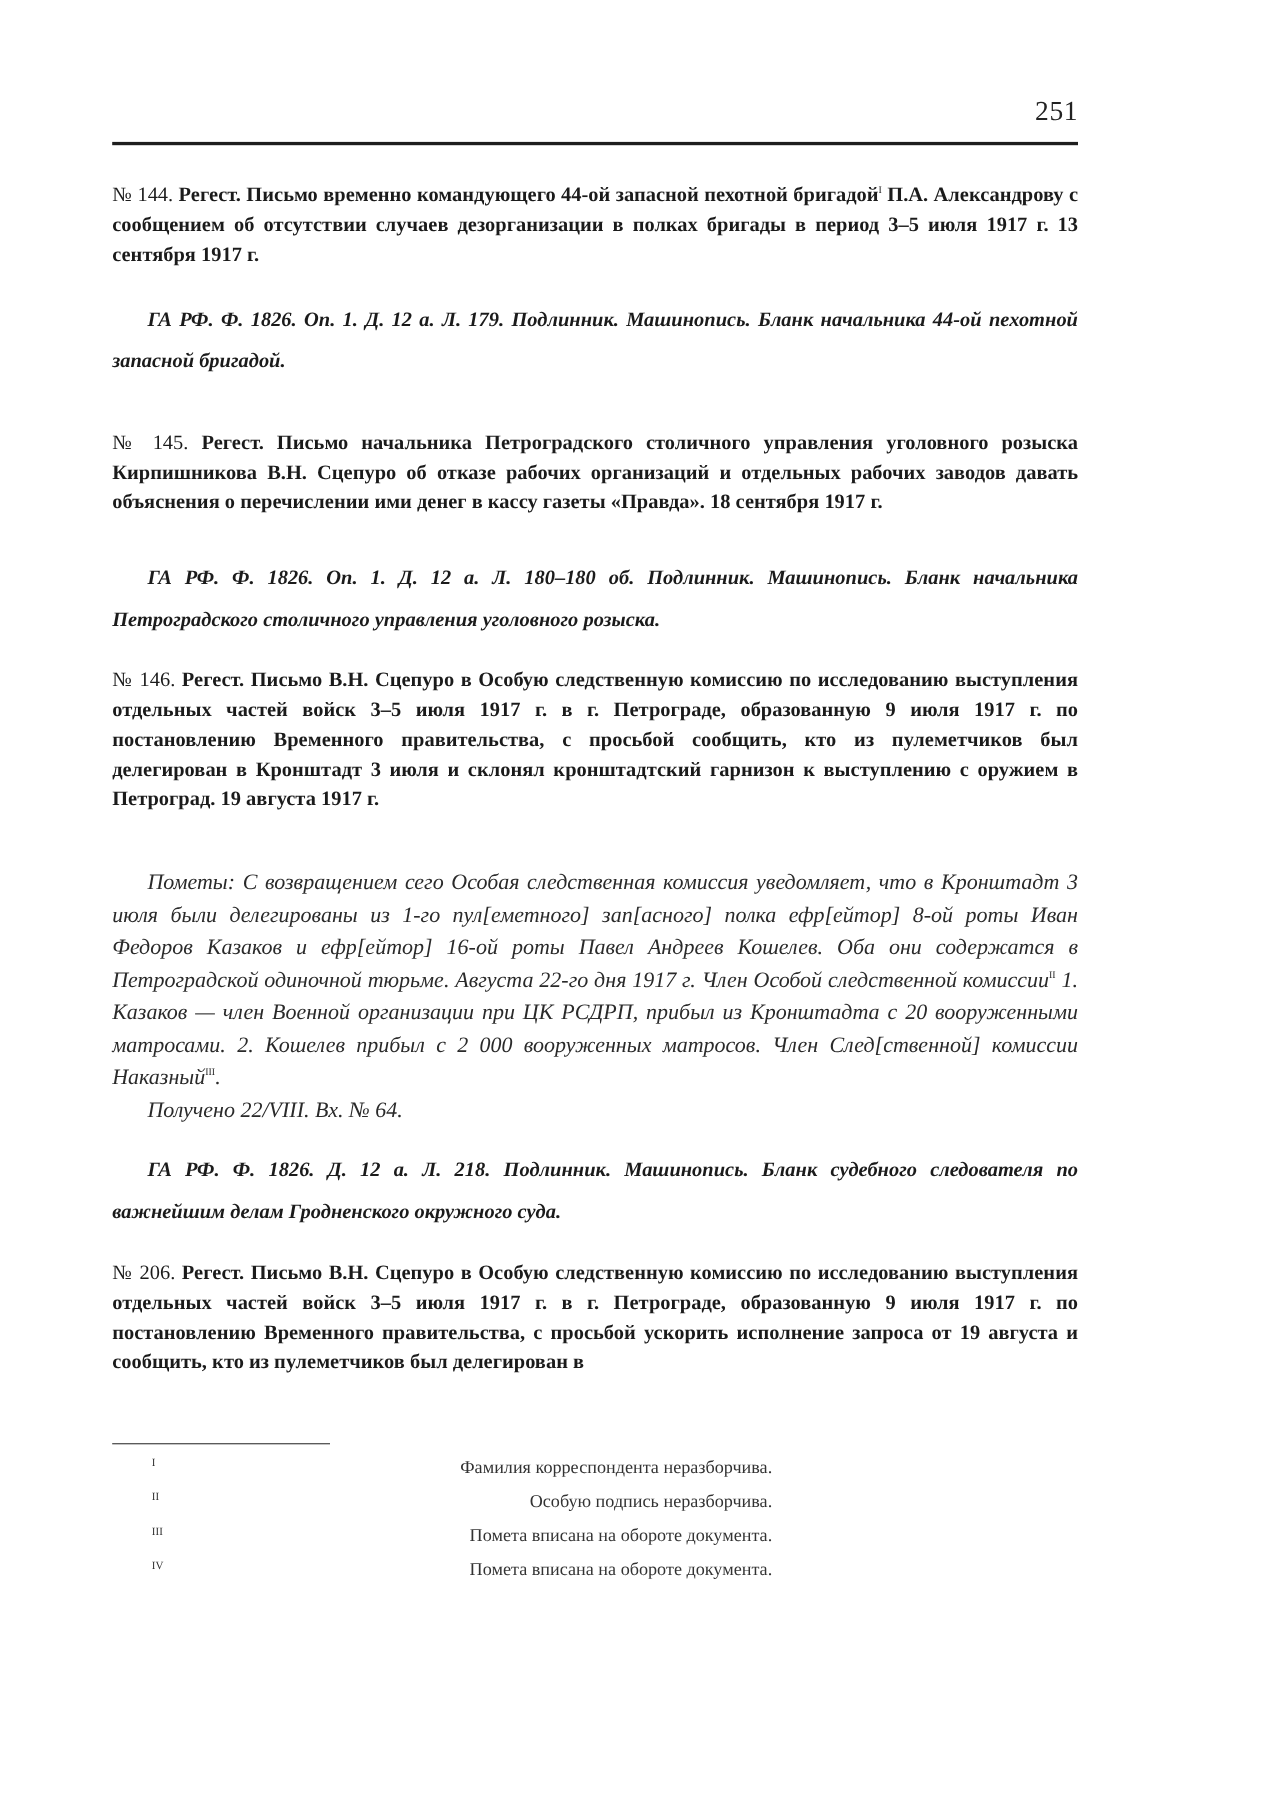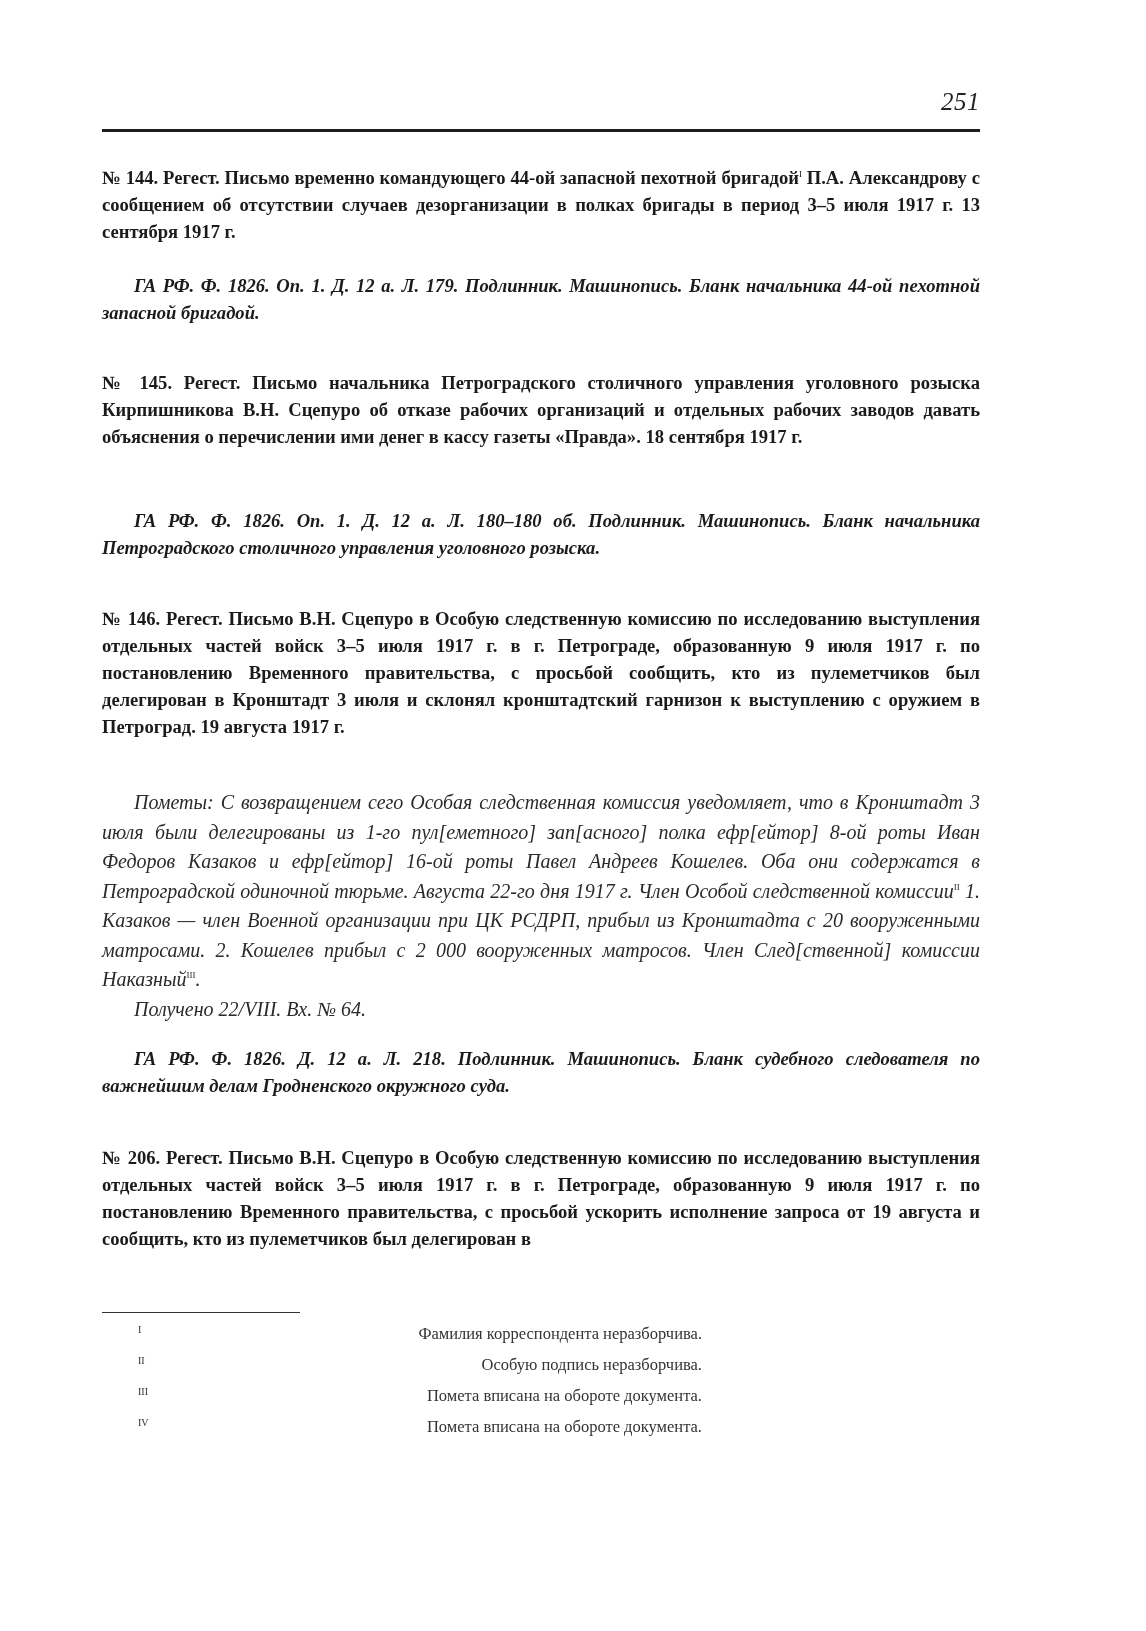--- a/index.html
+++ b/index.html
@@ -1,24 +1,24 @@
 <!DOCTYPE html>
 <html><head>
 <meta charset="utf-8">
 <style>
   html, body { margin: 0; padding: 0; background: #ffffff; }
   body { width: 1146px; height: 1631px; position: relative; overflow: hidden; color: #1b1b1b; }
   .page { position: absolute; left: 102px; top: 0; width: 878px; font-family: "Liberation Serif", serif; }
-  .page-number { position: absolute; right: 0; top: 88px; font-size: 25px; font-style: italic; color: #222; letter-spacing: 0.5px; margin-left: 24px; }
+  .page-number { position: absolute; right: 0; top: 88px; font-size: 25px; color: #222; letter-spacing: 0.5px; margin-left: 24px; }
   .top-rule { position: absolute; left: 0; top: 129px; width: 878px; height: 3px; background: #1e1e1e; }
   .block { position: absolute; left: 0; width: 878px; text-align: justify; }
   .regest { font-weight: bold; font-size: 18.6px; line-height: 27px; }
-  .regest .num { font-weight: bold; }
+  .regest .num { font-weight: normal; }
   .regest .kw { font-weight: bold; }
-  .source { font-weight: bold; font-style: italic; font-size: 18.6px; line-height: 27px; text-indent: 32px; }
+  .source { font-weight: bold; font-style: italic; font-size: 18.6px; line-height: 38px; text-indent: 32px; }
   .notes { font-style: italic; font-size: 20px; line-height: 29.5px; color: #2a2a2a; }
   .notes p { margin: 0; }
   .notes .ind { text-indent: 32px; }
   sup.fnref { font-size: 9px; vertical-align: super; line-height: 0; font-style: normal; font-weight: normal; }
   .fn-rule { position: absolute; left: 0; top: 1312px; width: 198px; height: 1px; background: #333; }
   .footnotes { position: absolute; left: 0; top: 1324px; width: 600px; font-family: "Liberation Serif", serif; font-size: 16.5px; color: #333; }
   .fn { display: flex; height: 31px; align-items: baseline; }
   .fn .mark { width: 64px; padding-left: 36px; box-sizing: border-box; font-size: 10px; position: relative; top: -6px; }
   .fn .text { flex: 1; text-align: right; }
 </style>
@@ -28,21 +28,21 @@
 <div class="page">
   <div class="page-number">251</div>
   <div class="top-rule"></div>
 
   <div class="block regest" style="top:164px;">
     <span class="num">№ 144.</span>
     <span class="kw">Регест.</span><span> Письмо временно командующего 44-ой запасной пехотной бригадой</span><sup class="fnref">I</sup><span> П.А. Александрову с сообщением об отсутствии случаев дезорганизации в полках бригады в период 3–5 июля 1917 г. 13 сентября 1917 г.</span>
   </div>
   <div class="block source" style="top:272px;">ГА РФ. Ф. 1826. Оп. 1. Д. 12 а. Л. 179. Подлинник. Машинопись. Бланк начальника 44-ой пехотной запасной бригадой.</div>
 
-  <div class="block regest" style="top:369px;">
+  <div class="block regest" style="top:389px;">
     <span class="num">№ 145.</span>
     <span class="kw">Регест.</span><span> Письмо начальника Петроградского столичного управления уголовного розыска Кирпишникова В.Н. Сцепуро об отказе рабочих организаций и отдельных рабочих заводов давать объяснения о перечислении ими денег в кассу газеты «Правда». 18 сентября 1917 г.</span>
   </div>
   <div class="block source" style="top:507px;">ГА РФ. Ф. 1826. Оп. 1. Д. 12 а. Л. 180–180 об. Подлинник. Машинопись. Бланк начальника Петроградского столичного управления уголовного розыска.</div>
 
   <div class="block regest" style="top:605px;">
     <span class="num">№ 146.</span>
     <span class="kw">Регест.</span><span> Письмо В.Н. Сцепуро в Особую следственную комиссию по исследованию выступления отдельных частей войск 3–5 июля 1917 г. в г. Петрограде, образованную 9 июля 1917 г. по постановлению Временного правительства, с просьбой сообщить, кто из пулеметчиков был делегирован в Кронштадт 3 июля и склонял кронштадтский гарнизон к выступлению с оружием в Петроград. 19 августа 1917 г.</span>
   </div>
   <div class="block notes" style="top:788px;">

